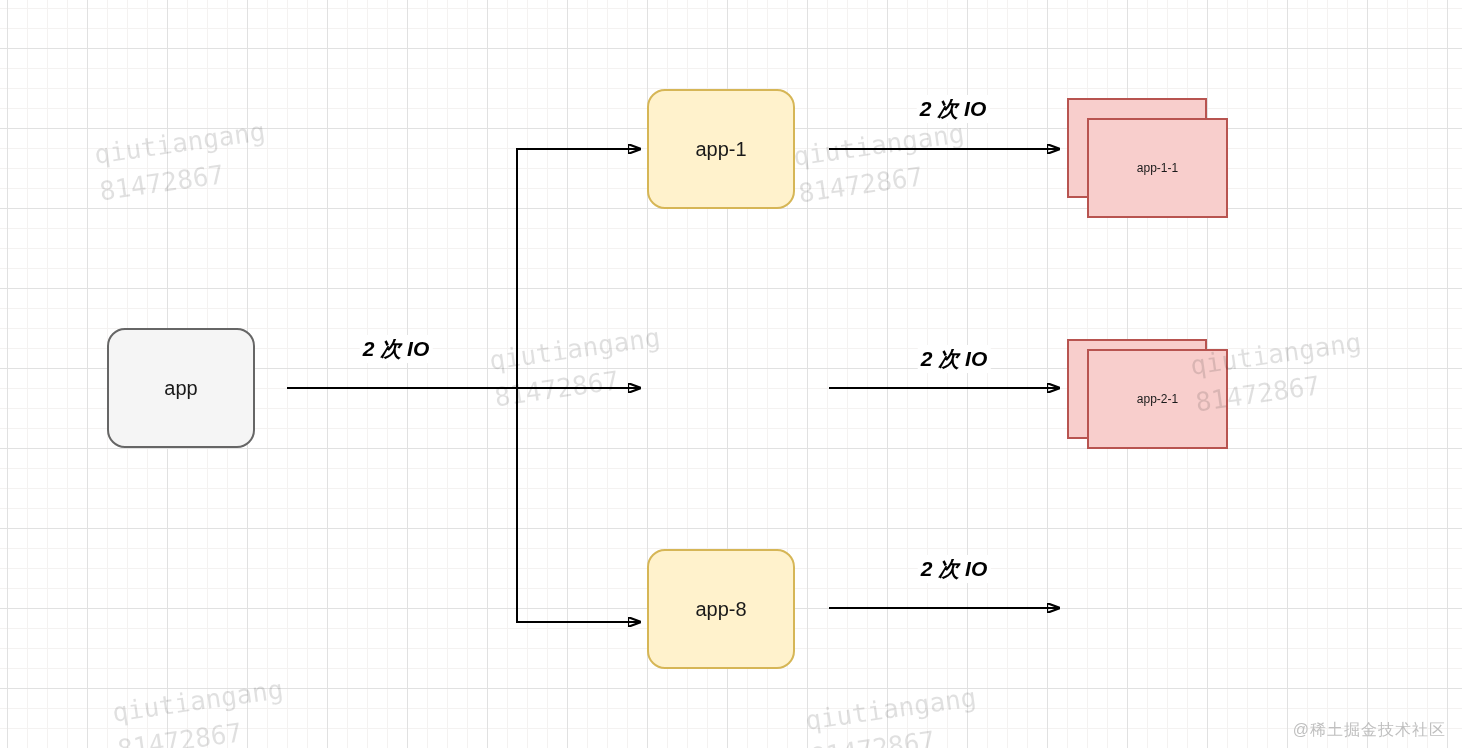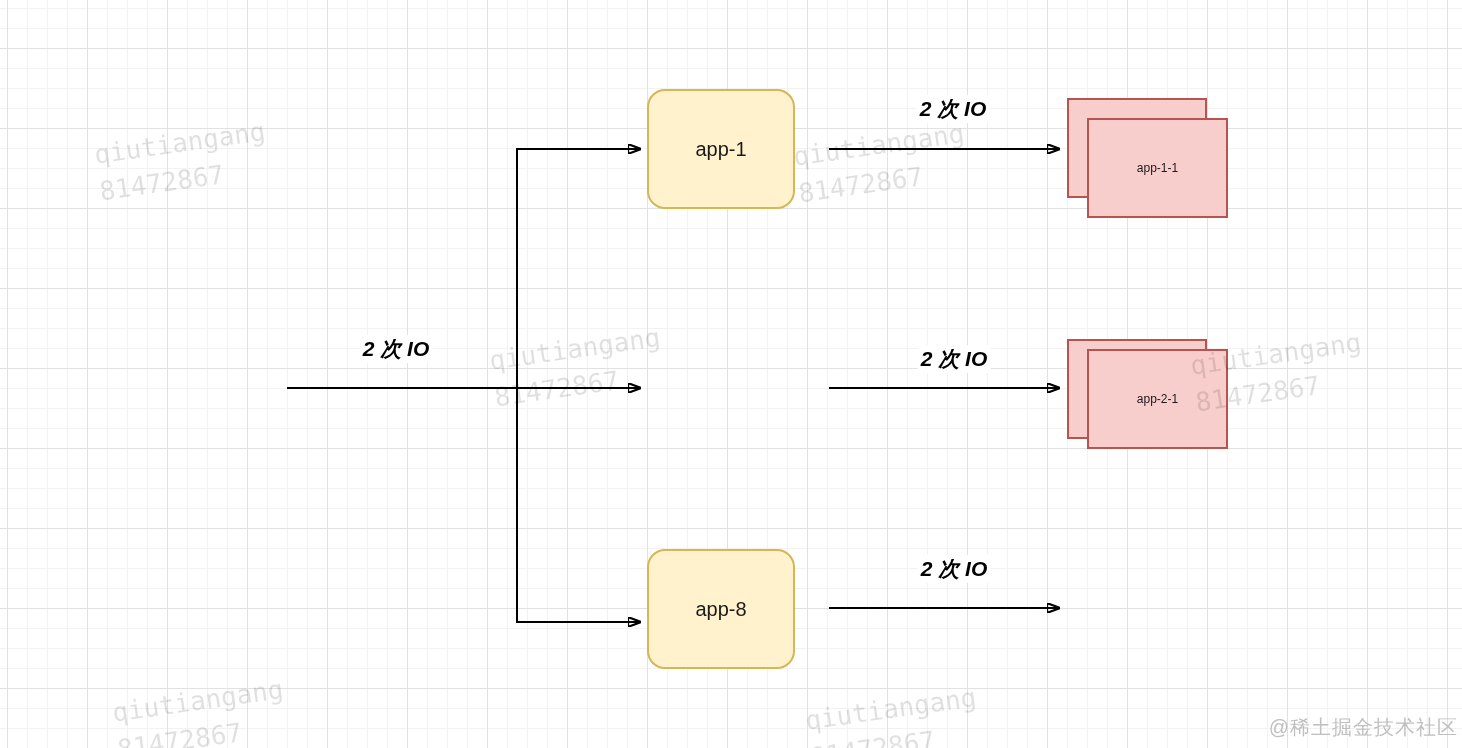--- a/index.html
+++ b/index.html
@@ -70,23 +70,23 @@
     color: rgba(0, 0, 0, 0.12);
     transform: rotate(-8deg);
     transform-origin: 0 0;
     white-space: nowrap;
     pointer-events: none;
   }
   .wm span { display: block; }
 
   .credit {
     position: absolute;
-    right: 4px;
+    right: 16px;
     bottom: 7px;
-    font-size: 20px;
+    font-size: 16px;
     color: #bfbfbf;
     letter-spacing: 1px;
     text-align: center;
   }
 </style>
 </head>
 <body>
 
 <div class="canvas">
 
@@ -98,20 +98,23 @@
     </defs>
     <path d="M287 388 H1058" marker-end="url(#arrowhead)" style="display:none"></path>
     <path d="M287 388 H640" marker-end="url(#arrowhead)"></path>
     <path d="M517 388 V149 H640" marker-end="url(#arrowhead)"></path>
     <path d="M517 388 V622 H640" marker-end="url(#arrowhead)"></path>
     <path d="M829 149 H1059" marker-end="url(#arrowhead)"></path>
     <path d="M829 388 H1059" marker-end="url(#arrowhead)"></path>
     <path d="M829 608 H1059" marker-end="url(#arrowhead)"></path>
   </svg>
 
+  <div class="node rounded node-gray" style="left:107px; top:328px;">
+    <span>app</span>
+  </div>
 
   <div class="node rounded node-yellow" style="left:647px; top:89px;">
     <span>app-1</span>
   </div>
 
 
   <div class="node rounded node-yellow" style="left:647px; top:549px;">
     <span>app-8</span>
   </div>
 

